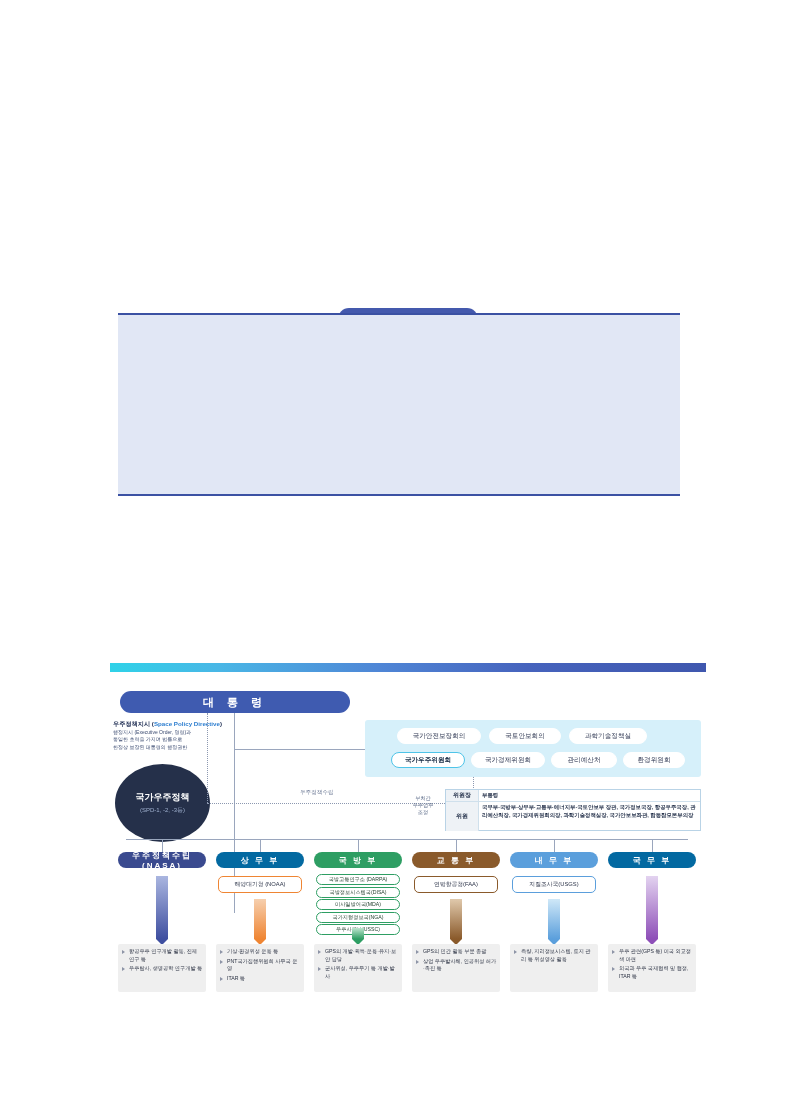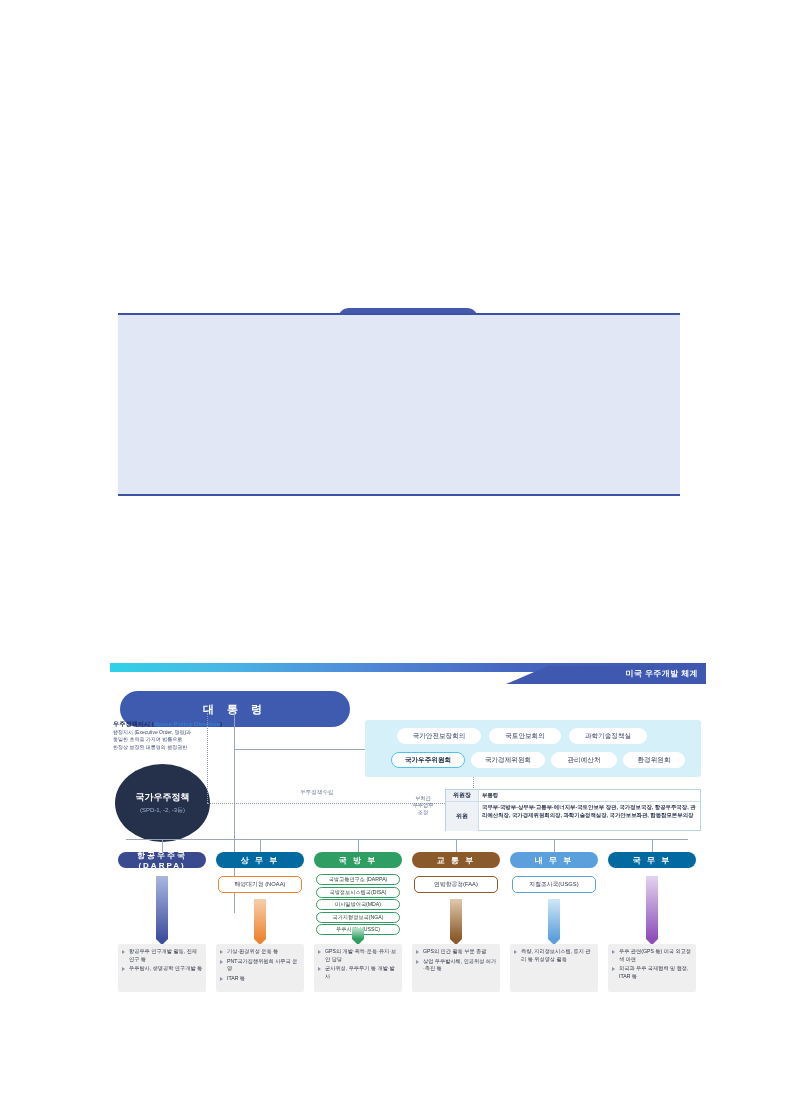--- a/index.html
+++ b/index.html
@@ -38,21 +38,21 @@
     font-size:8px;font-weight:bold;color:#ffffff;letter-spacing:.4px;
     white-space:nowrap;
   }
 
   .pill{
     position:absolute;border-radius:999px;display:flex;align-items:center;justify-content:center;
     font-weight:bold;color:#fff;box-sizing:border-box;text-align:center;
   }
 
   
-  #president{left:10px;top:28px;width:230px;height:36px;background:#3f5bb0;font-size:11px;letter-spacing:5px;}
+  #president{left:10px;top:28px;width:230px;height:22px;background:#3f5bb0;font-size:11px;letter-spacing:5px;}
 
   
   #spd-note{position:absolute;left:3px;top:56px;width:120px;}
   #spd-note .t1{font-size:6.2px;font-weight:bold;color:#1b2a50;line-height:9px;}
   #spd-note .t1 .en{color:#2f7fd0;}
   #spd-note .t2{font-size:5px;color:#3a4a70;line-height:7.4px;margin-top:1px;}
 
   
   #nsp{
     position:absolute;left:5px;top:101px;width:95px;height:78px;border-radius:50%;
@@ -119,24 +119,20 @@
 <body>
 
 <div id="callout-tab"></div>
 <div id="callout">
   <span></span>
 </div>
 
 <div id="figure">
 
   <div id="fig-band"></div>
-  <div id="fig-title-wrap">
-    <div id="fig-title-bg"></div>
-    <div id="fig-title">미국 우주개발 체계</div>
-  </div>
 
   <div class="pill" id="president">대 통 령</div>
 
   <div id="spd-note">
     <div class="t1">
       <span>우주정책지시 (</span><span class="en">Space Policy Directive</span><span>)</span>
     </div>
     <div class="t2">
       <div>행정지시 (Executive Order, 명령)과</div>
       <div>동일한 효력을 가지며 법률으로</div>
@@ -178,21 +174,21 @@
       <div class="k">위원장</div>
       <div class="v">부통령</div>
     </div>
     <div class="row r2">
       <div class="k">위원</div>
       <div class="v">국무부·국방부·상무부·교통부·에너지부·국토안보부 장관, 국가정보국장, 항공우주국장, 관리예산처장, 국가경제위원회의장, 과학기술정책실장, 국가안보보좌관, 합동참모본부의장</div>
     </div>
   </div>
 
   <div id="agency-layer">
-      <div class="pill agency" style="left: 8px; background: rgb(58, 74, 143);">항공우주국(DARPA)</div>
+      <div class="pill agency" style="left: 8px; background: rgb(58, 74, 143);">우주정책수립(NASA)</div>
       <div class="ln lnv" style="left: 52px; top: 176px; height: 13px;"></div>
       <div class="arrow" style="left: 46px; top: 213px;">
         <div class="arrowbody" style="height: 63px; background: linear-gradient(rgb(170, 182, 224), rgb(63, 79, 160));"></div>
         <div class="arrowhead" style="border-top: 6px solid rgb(63, 79, 160);"></div>
       </div>
       <div class="desc" style="left: 8px;">
         <ul>
           <li>항공우주 연구개발 활동, 진제 연구 등</li>
           <li>우주탐사, 생명공학 연구개발 등</li>
         </ul>

